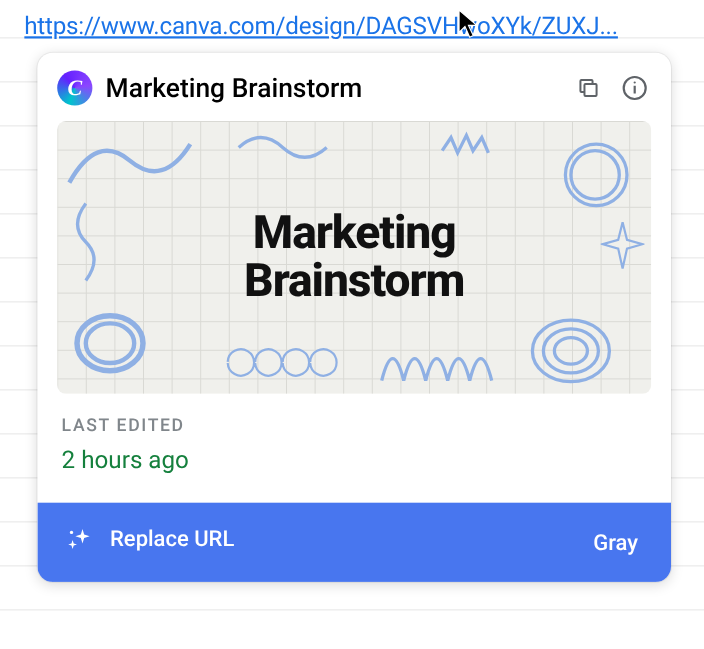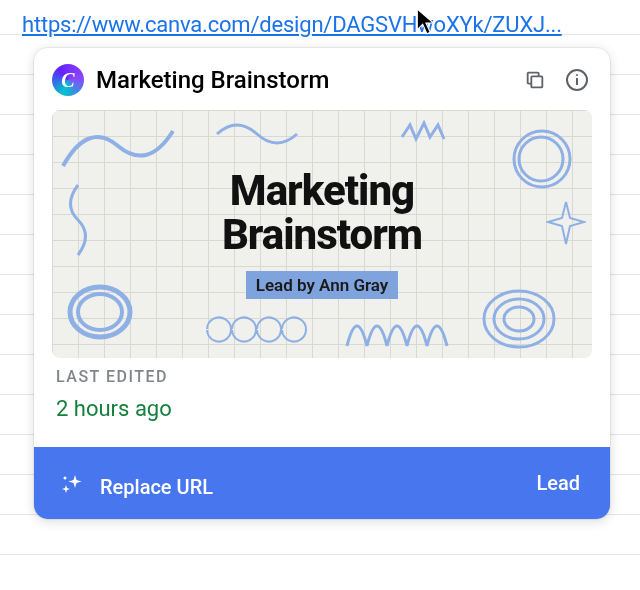--- a/index.html
+++ b/index.html
@@ -107,36 +107,37 @@
       background: #7ea3dd;
       color: #1a1a1a;
       font-size: 17px;
       font-weight: 600;
       padding: 4px 10px;
       z-index: 2;
     }
     .doodle { position: absolute; stroke: #8fb0e4; fill: none; stroke-width: 3; z-index: 1; }
     .meta-section {
       padding: 9px 22px 26px 22px;
+      margin-top: 10px;
     }
     .meta-label {
       font-size: 16px;
       color: #80868b;
       letter-spacing: 1.5px;
       font-weight: 500;
     }
     .meta-value {
       margin-top: 10px;
       font-size: 22px;
       color: #15803d;
     }
     .action-bar {
       background: #4876ef;
       display: flex;
-      align-items: flex-end;
+      align-items: flex-start;
       padding: 20px 24px;
       gap: 14px;
       color: #fff;
       font-size: 20px;
       font-weight: 500;
     }
     .sparkle-icon {
       width: 28px; height: 28px;
       display: flex; align-items: center; justify-content: center;
     }
@@ -206,33 +207,32 @@
         <path d="M20 35 a35 28 0 1 0 70 0 a35 28 0 1 0 -70 0 M30 35 a25 20 0 1 0 50 0 a25 20 0 1 0 -50 0 M40 35 a15 12 0 1 0 30 0 a15 12 0 1 0 -30 0" stroke-width="3"></path>
       </svg>
     <svg class="doodle" style="top:70px;left:6px;width:40px;height:80px" viewBox="0 0 40 80">
         <path d="M20 5 Q 5 25 20 40 Q 35 55 20 75"></path>
       </svg>
 
     <div class="thumb-title">
       <span>Marketing</span><br>
       <span>Brainstorm</span>
     </div>
-    <div class="thumb-sub">Lead by Ann Gray</div>
   </div>
 
   <div class="meta-section">
     <div class="meta-label">LAST EDITED</div>
     <div class="meta-value">2 hours ago</div>
   </div>
 
   <div class="action-bar">
     <div class="sparkle-icon">
       <svg width="26" height="26" viewBox="0 0 26 26" fill="#fff">
         <path d="M16 3 L17.5 8 L22.5 9.5 L17.5 11 L16 16 L14.5 11 L9.5 9.5 L14.5 8 Z"></path>
         <path d="M7 13 L8 16 L11 17 L8 18 L7 21 L6 18 L3 17 L6 16 Z"></path>
         <circle cx="6" cy="6" r="1.5"></circle>
       </svg>
     </div>
     <div class="replace-label">Replace URL</div>
-    <div class="action-btn">Lead</div>
+    <div class="action-btn">Gray</div>
   </div>
 
 </div>
 
 </body></html>

